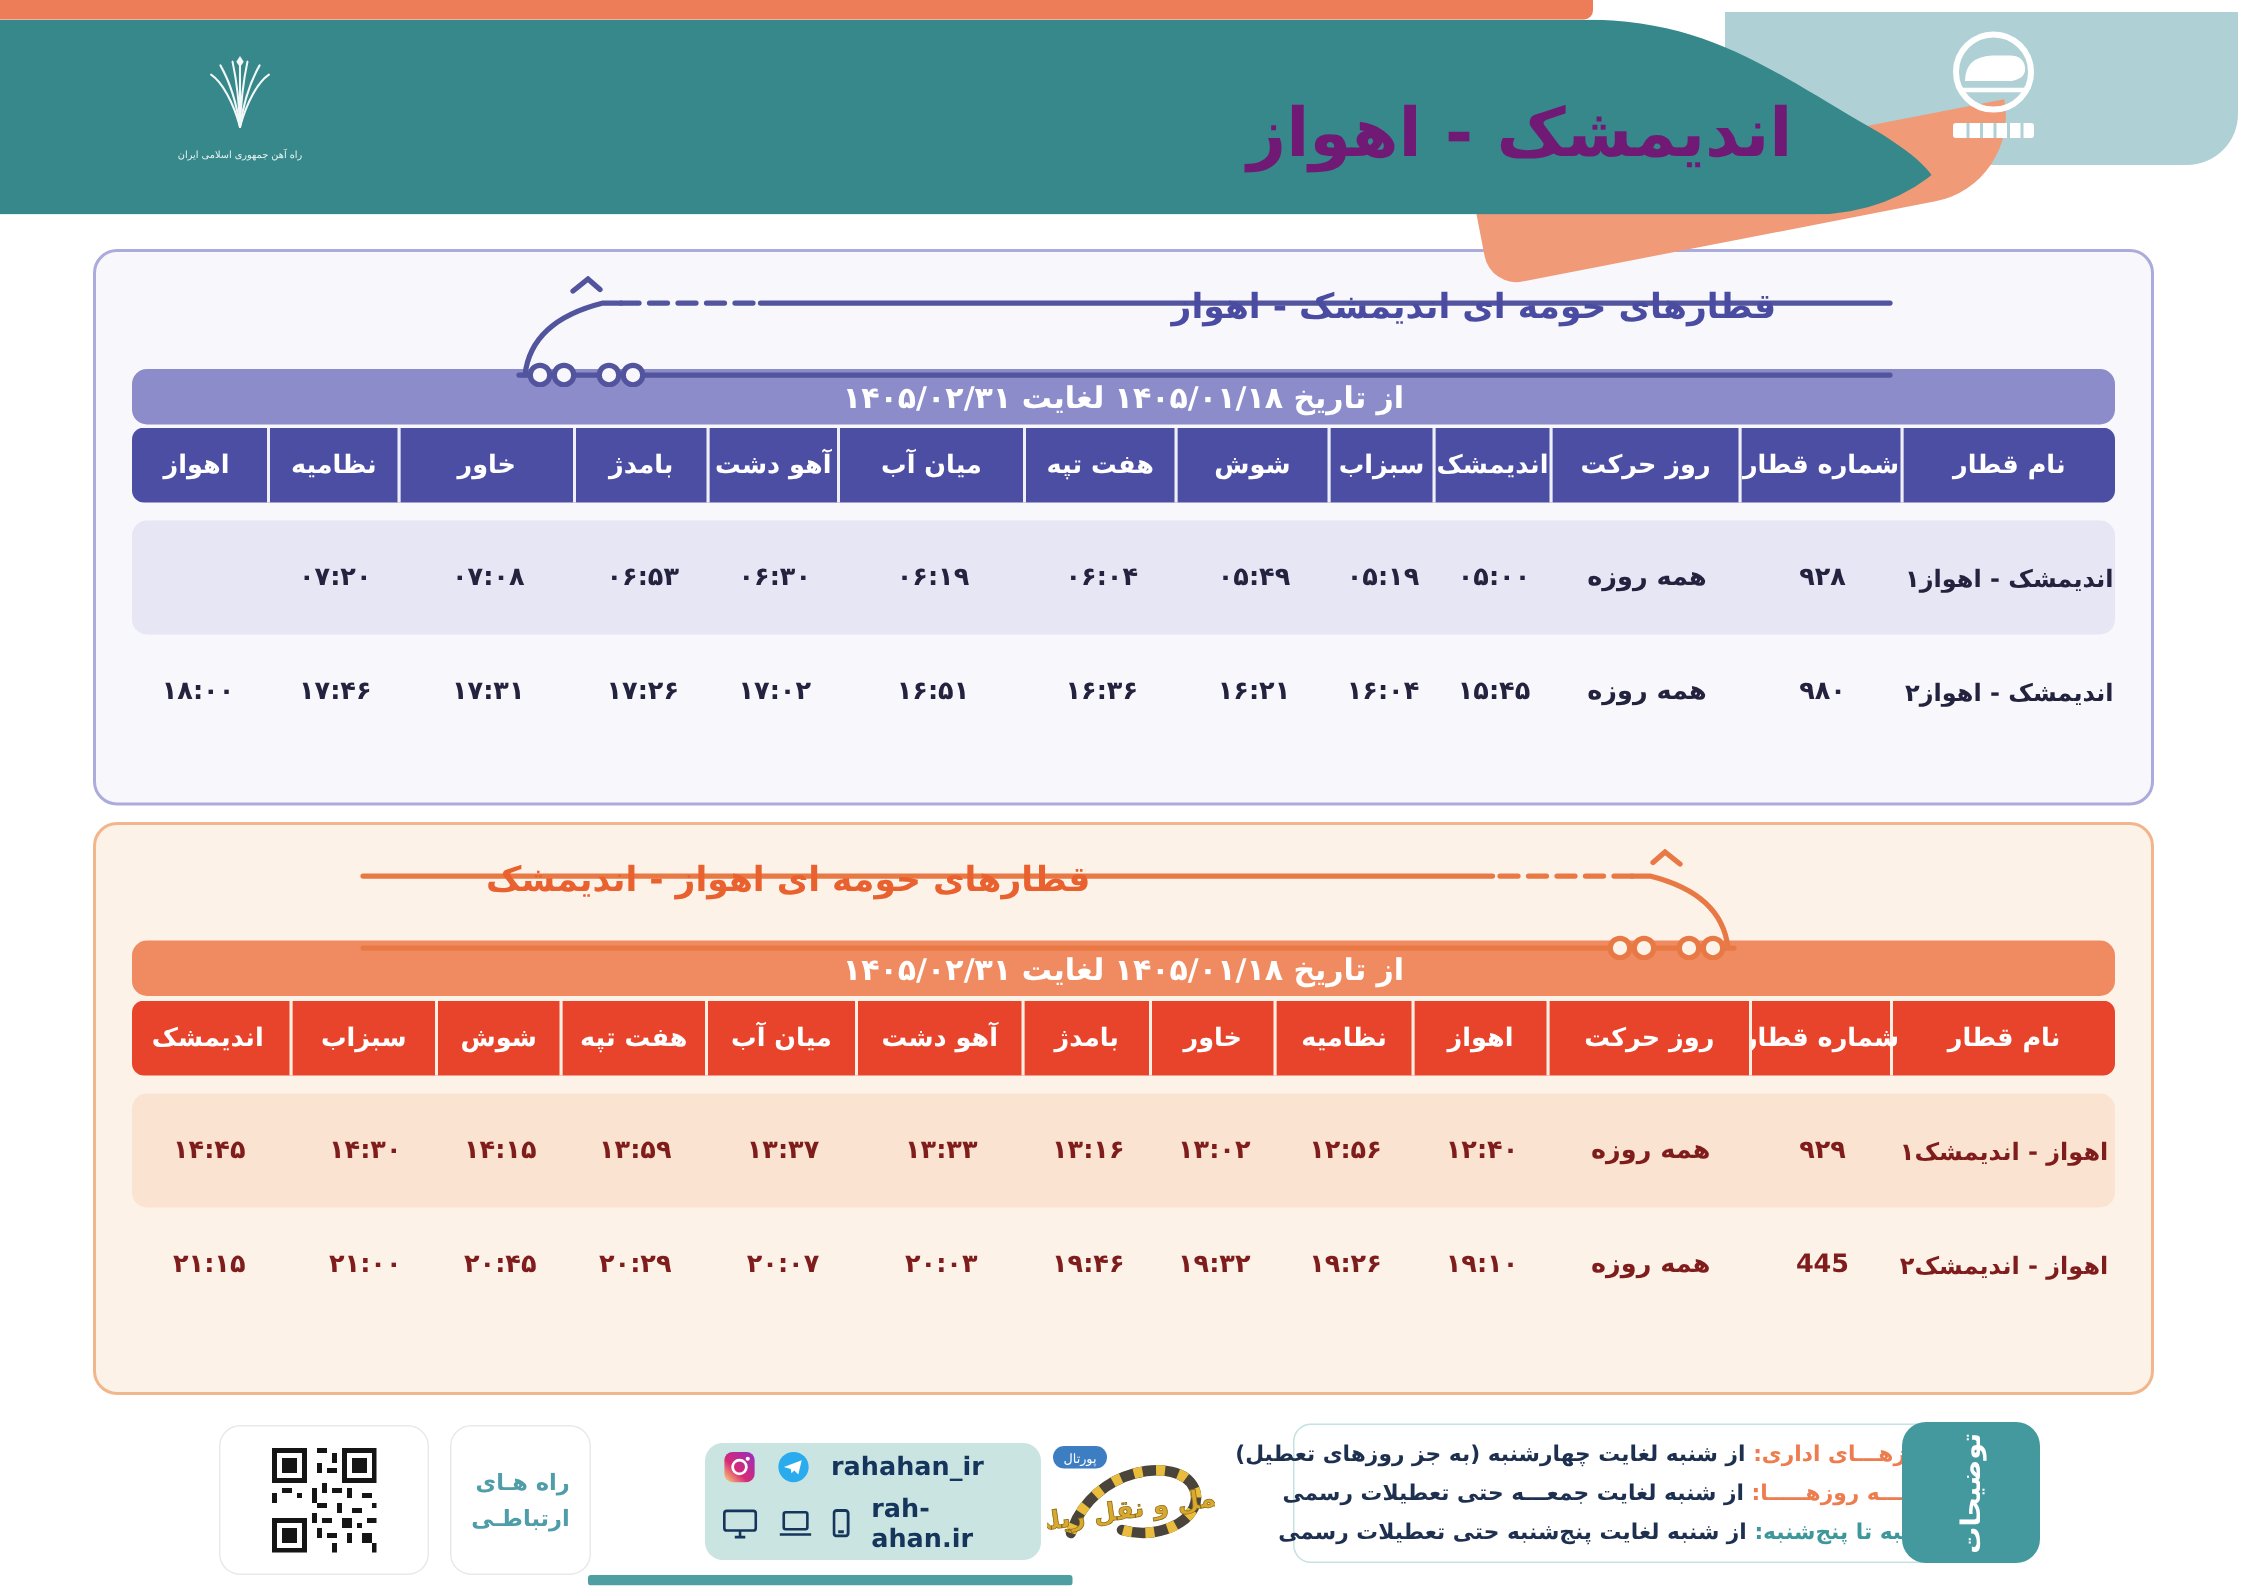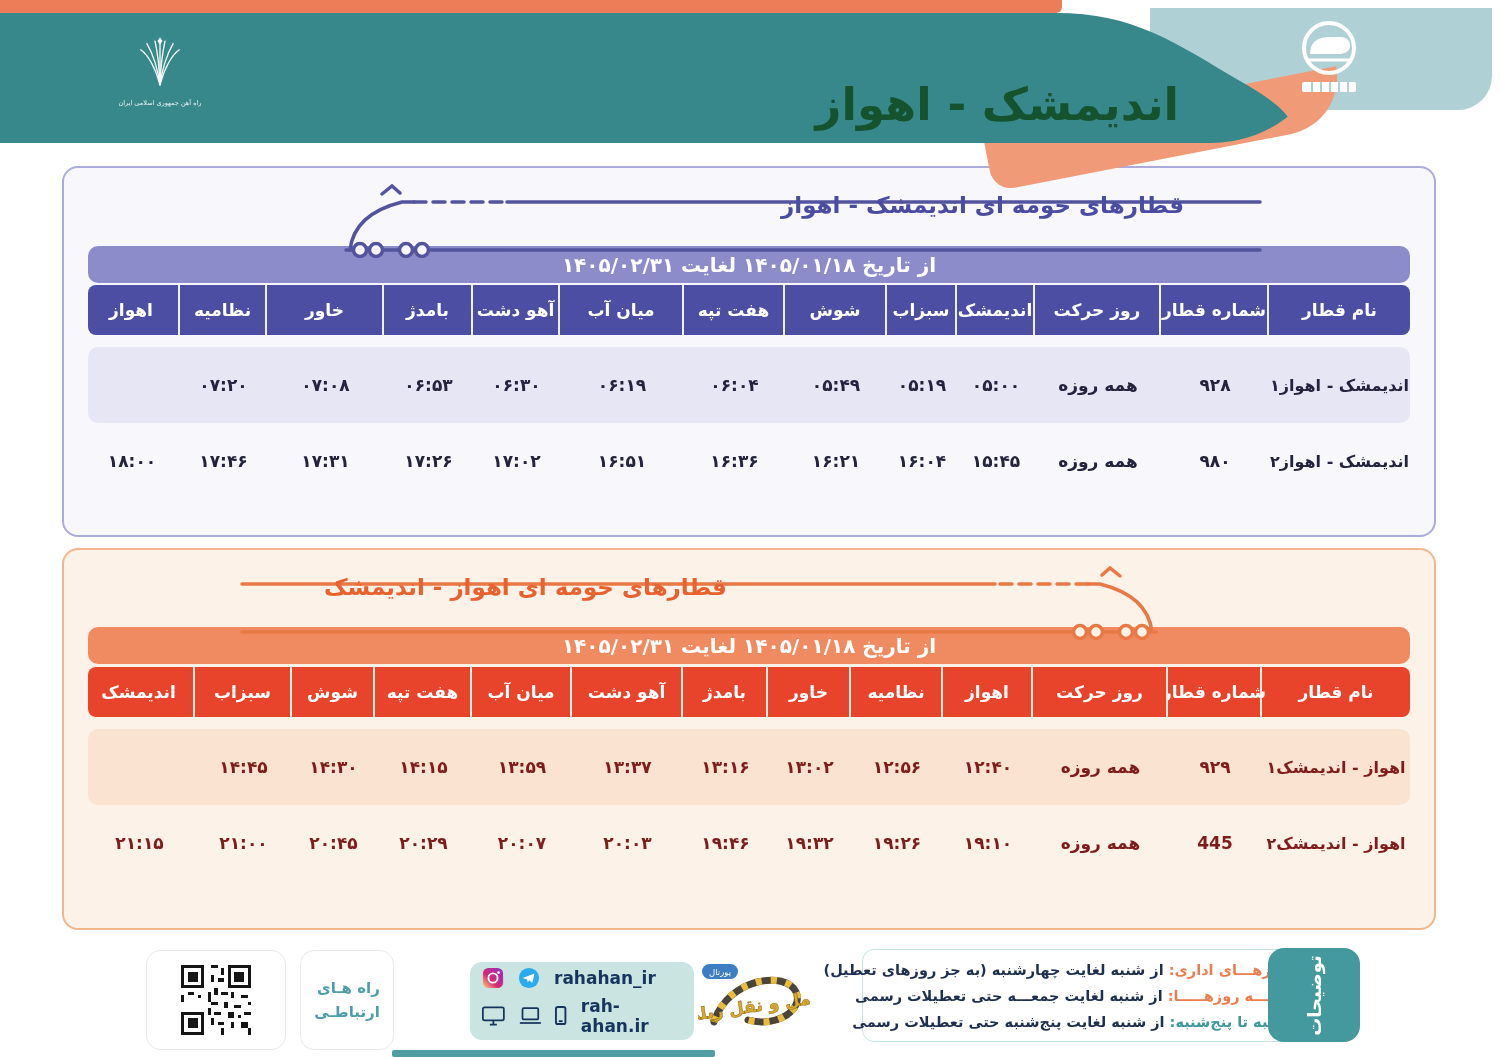--- a/index.html
+++ b/index.html
@@ -12,22 +12,22 @@
   .side-panel{left:1150px;top:8px;width:342px;height:102px;background:#AFD1D5;
               border-radius:0 0 34px 40px;z-index:1}
   .teal-accent{left:985px;top:100px;width:360px;height:58px;background:#F09A77;
                border-radius:0 0 70px 26px;transform:rotate(-11deg);z-index:2}
   .teal-band{left:0;top:13px;width:1330px;height:130px;background:#37888B;z-index:3;
              border-bottom-right-radius:120px 110px;
              clip-path:path("M0 0 H1055 C1135 0 1175 30 1240 68 C1298 100 1318 130 1245 130 H0 Z")}
   .rai-logo{left:132px;top:26px;width:56px;height:70px;z-index:5}
   .rai-caption{left:98px;top:99px;width:124px;z-index:5;color:#EAF4F4;font-size:6.5px;
                text-align:center;white-space:nowrap}
-  .page-title{right:305px;top:62px;z-index:5;color:#14532d;font-size:45px;font-weight:bold;
-              letter-spacing:-1px;margin:16px}
+  .page-title{right:305px;top:62px;z-index:5;color:#701a75;font-size:45px;font-weight:bold;
+              letter-spacing:-1px;margin:0}
   .commuter-logo{left:1293px;top:18px;width:72px;height:88px;z-index:2}
 
   
   .card{left:62px;width:1374px;border-radius:16px;box-sizing:border-box}
   .card-blue{top:166px;height:371px;background:#F7F7FC;border:2px solid #ABABDC;
              --hdr:#4C4EA4;--band:#8B8CC9;--alt:#E6E6F4;--sep:#EFEFF8;--dood:#53549E;--ttl:#4A4CA2}
   .card-orange{top:548px;height:382px;background:#FDF2E8;border:2px solid #F2B68C;
              --hdr:#E8432B;--band:#F08B61;--alt:#FAE3D1;--sep:#FBEEE2;--dood:#E87945;--ttl:#E8612F}
   .doodle{top:16px;height:74px;z-index:1}
   .doodle svg{display:block}
@@ -208,20 +208,21 @@
   </div>
 
   <div class="abs trow row1 g2">
     <div class="tc name">اهواز - اندیمشک۱</div>
     <div class="tc">۹۲۹</div>
     <div class="tc">همه روزه</div>
     <div class="tc">۱۲:۴۰</div>
     <div class="tc">۱۲:۵۶</div>
     <div class="tc">۱۳:۰۲</div>
     <div class="tc">۱۳:۱۶</div>
+    <div class="tc">۱۳:۳۳</div>
     <div class="tc">۱۳:۳۷</div>
     <div class="tc">۱۳:۵۹</div>
     <div class="tc">۱۴:۱۵</div>
     <div class="tc">۱۴:۳۰</div>
     <div class="tc">۱۴:۴۵</div>
   </div>
 
   <div class="abs trow row2 g2">
     <div class="tc name">اهواز - اندیمشک۲</div>
     <div class="tc">445</div>

